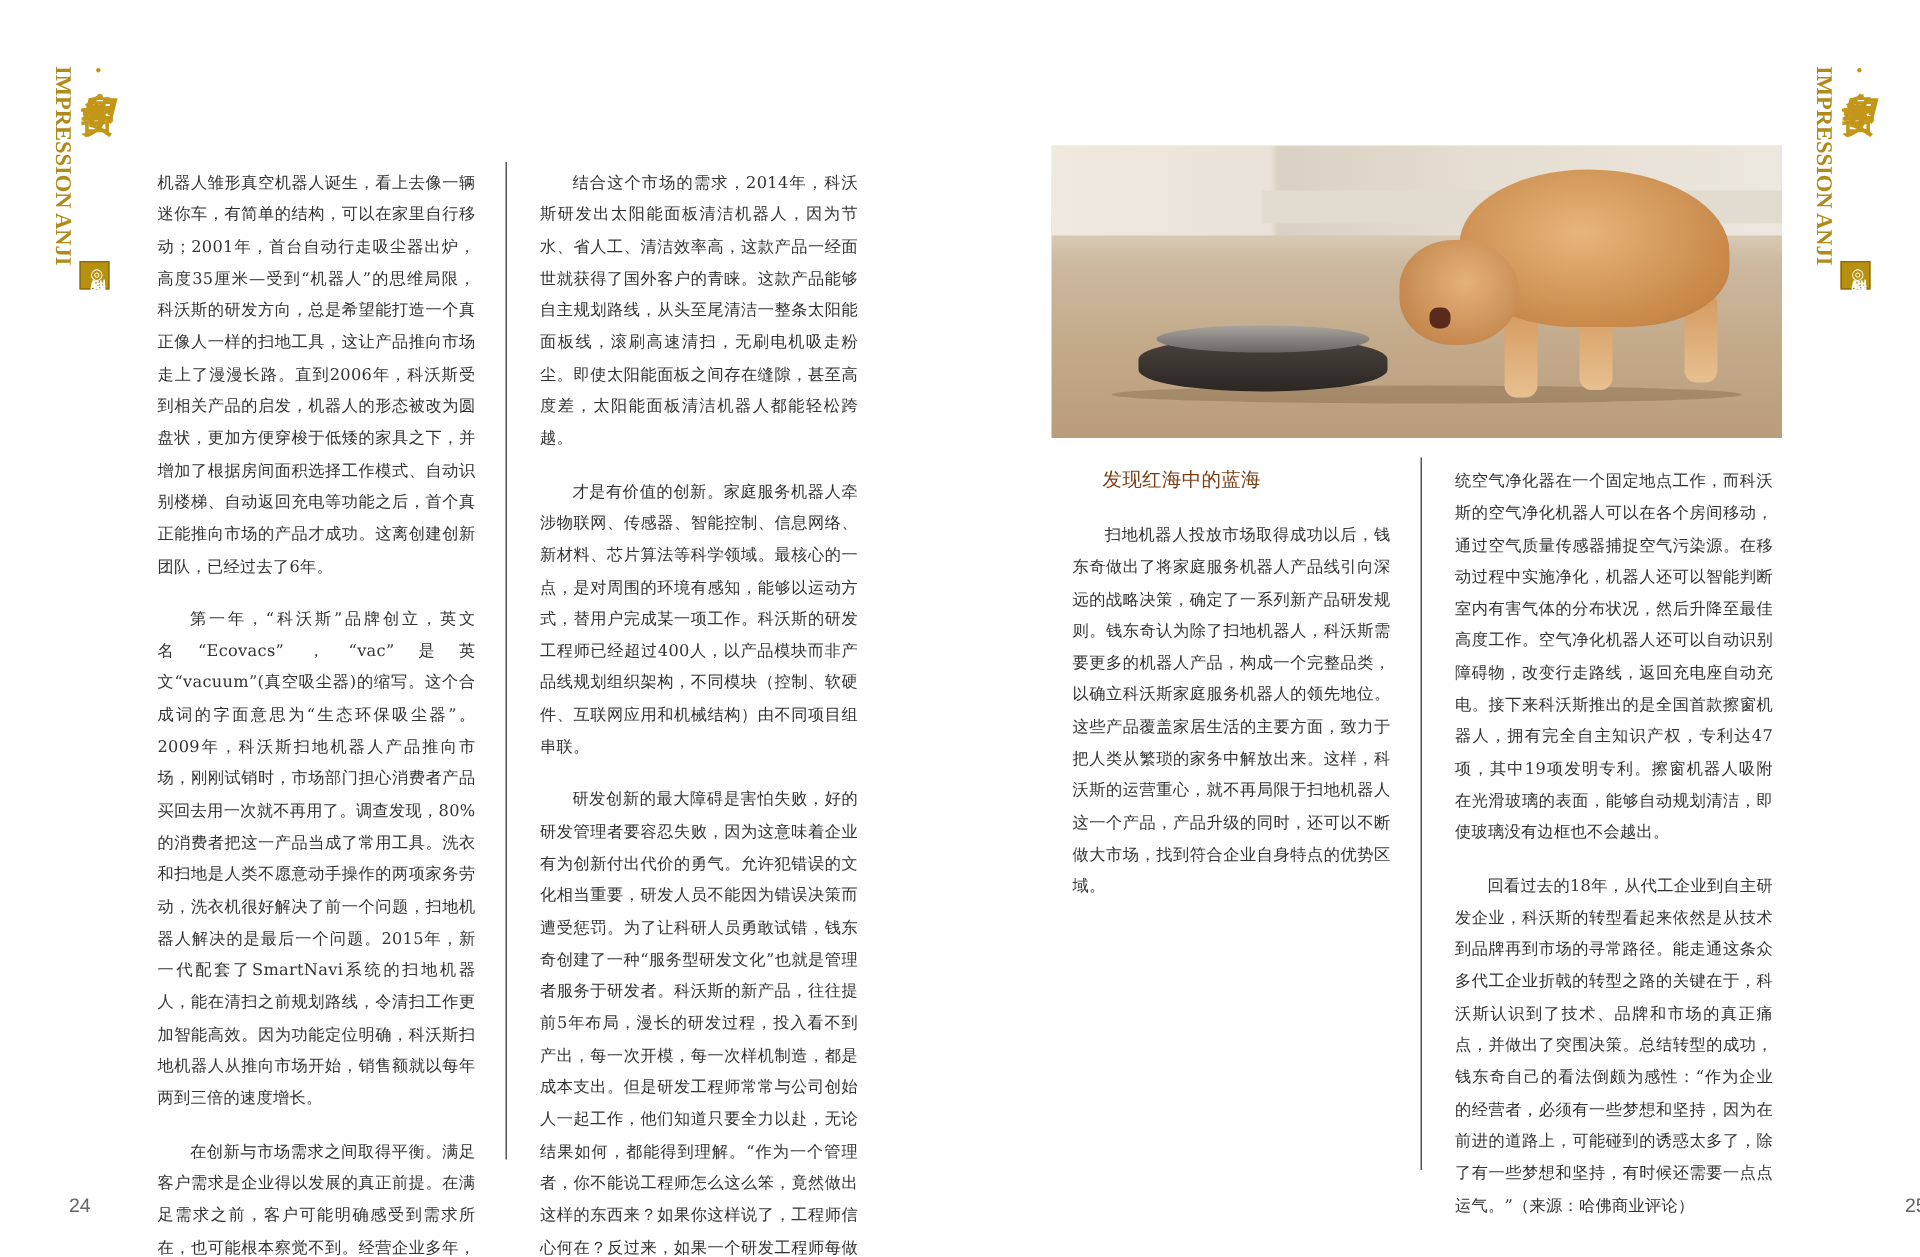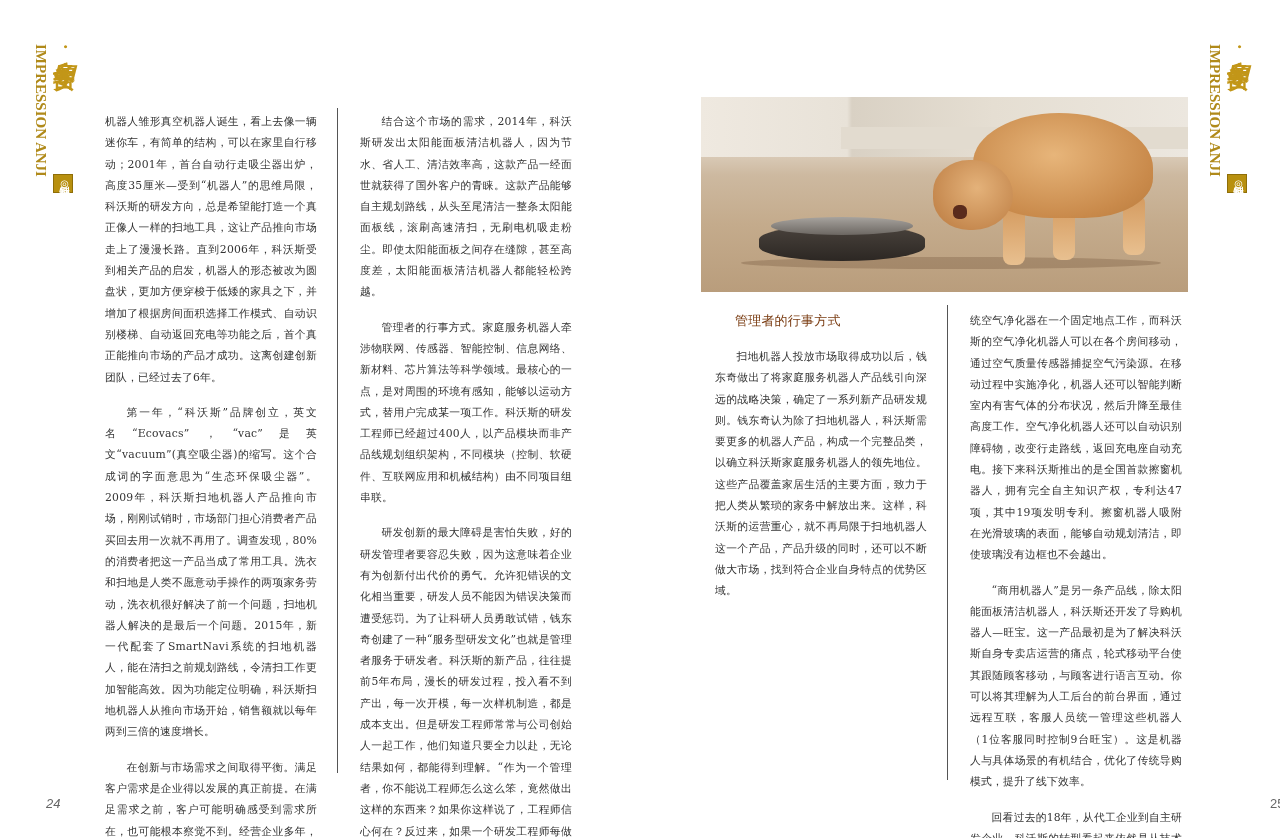--- a/index.html
+++ b/index.html
@@ -36,21 +36,21 @@
 
   .divider { position: absolute; width: 1px; background: #555; }
   .div-l { left: 337px; top: 108px; height: 665px; }
   .div-r { left: 947px; top: 305px; height: 475px; }
 
   .subhead { font-family: "DejaVu Sans", sans-serif; font-size: 13px; color: #7a3c12;
              text-indent: 0 !important; padding-left: 20px; line-height: 22px; margin: 1px 0 0 0; }
 
   .page-num { position: absolute; top: 796px; font-family: "Liberation Sans", sans-serif;
               font-size: 13px; color: #666; }
-  .pn-left { left: 46px; font-style: italic; }
+  .pn-left { left: 46px; }
   .pn-right { left: 1270px; }
 
   
   .photo { position: absolute; left: 701px; top: 97px; width: 487px; height: 195px; overflow: hidden;
            background: linear-gradient(180deg, #e9e4dc 0%, #e3d8c9 22%, #cdb9a0 40%, #c4ab8c 65%, #b99d7c 100%); }
   .photo .wall { position: absolute; left: 0; top: 0; width: 487px; height: 60px;
            background: linear-gradient(90deg, #efe9e0 0%, #e8e2d8 30%, #d9d1c4 31%, #e5ded2 60%, #ece7df 100%); }
   .photo .baseboard { position: absolute; left: 140px; top: 30px; width: 347px; height: 22px; background: #e2dbcf; }
   .photo .robot { position: absolute; left: 58px; top: 118px; width: 166px; height: 50px; }
   .photo .robot .body { position: absolute; left: 0; top: 10px; width: 166px; height: 36px;
@@ -92,21 +92,21 @@
 <div class="col col-1">
   <p class="noindent">机器人雏形真空机器人诞生，看上去像一辆迷你车，有简单的结构，可以在家里自行移动；2001年，首台自动行走吸尘器出炉，高度35厘米—受到“机器人”的思维局限，科沃斯的研发方向，总是希望能打造一个真正像人一样的扫地工具，这让产品推向市场走上了漫漫长路。直到2006年，科沃斯受到相关产品的启发，机器人的形态被改为圆盘状，更加方便穿梭于低矮的家具之下，并增加了根据房间面积选择工作模式、自动识别楼梯、自动返回充电等功能之后，首个真正能推向市场的产品才成功。这离创建创新团队，已经过去了6年。</p>
   <p>第一年，“科沃斯”品牌创立，英文名“Ecovacs”，“vac”是英文“vacuum”(真空吸尘器)的缩写。这个合成词的字面意思为“生态环保吸尘器”。2009年，科沃斯扫地机器人产品推向市场，刚刚试销时，市场部门担心消费者产品买回去用一次就不再用了。调查发现，80%的消费者把这一产品当成了常用工具。洗衣和扫地是人类不愿意动手操作的两项家务劳动，洗衣机很好解决了前一个问题，扫地机器人解决的是最后一个问题。2015年，新一代配套了SmartNavi系统的扫地机器人，能在清扫之前规划路线，令清扫工作更加智能高效。因为功能定位明确，科沃斯扫地机器人从推向市场开始，销售额就以每年两到三倍的速度增长。</p>
   <p>在创新与市场需求之间取得平衡。满足客户需求是企业得以发展的真正前提。在满足需求之前，客户可能明确感受到需求所在，也可能根本察觉不到。经营企业多年，钱东奇最大的感受，是必须在创新与市场需求之间求得平衡。创新活动可以提前布局，最终目的还是指向销售。还会造成水资源的浪费，最终检验经营管理的是绩效，只有满足了客户需求，才能带来利润。</p>
   <p>科沃斯创新观的核心在于，好的创新是技术与人性的完美结合，了解技术的原理，了解人性的弱点，才是有价值的创新。在太阳能面板清洁机器人的研发决策过程中，这一观念得到充分体现。科沃斯一直有一个研发团队，在研发幕墙清洁机器人。许多现代高层建筑，外立面为玻璃幕墙，只能以吊绳悬挂保洁人员在外部清洗，既不安全也缺乏效率。</p>
 </div>
 <div class="divider div-l"></div>
 
 <div class="col col-2">
   <p>结合这个市场的需求，2014年，科沃斯研发出太阳能面板清洁机器人，因为节水、省人工、清洁效率高，这款产品一经面世就获得了国外客户的青睐。这款产品能够自主规划路线，从头至尾清洁一整条太阳能面板线，滚刷高速清扫，无刷电机吸走粉尘。即使太阳能面板之间存在缝隙，甚至高度差，太阳能面板清洁机器人都能轻松跨越。</p>
-  <p>管理者的行事方式。家庭服务机器人牵涉物联网、传感器、智能控制、信息网络、新材料、芯片算法等科学领域。最核心的一点，是对周围的环境有感知，能够以运动方式，替用户完成某一项工作。科沃斯的研发工程师已经超过400人，以产品模块而非产品线规划组织架构，不同模块（控制、软硬件、互联网应用和机械结构）由不同项目组串联。</p>
+  <p>才是有价值的创新。家庭服务机器人牵涉物联网、传感器、智能控制、信息网络、新材料、芯片算法等科学领域。最核心的一点，是对周围的环境有感知，能够以运动方式，替用户完成某一项工作。科沃斯的研发工程师已经超过400人，以产品模块而非产品线规划组织架构，不同模块（控制、软硬件、互联网应用和机械结构）由不同项目组串联。</p>
   <p>研发创新的最大障碍是害怕失败，好的研发管理者要容忍失败，因为这意味着企业有为创新付出代价的勇气。允许犯错误的文化相当重要，研发人员不能因为错误决策而遭受惩罚。为了让科研人员勇敢试错，钱东奇创建了一种“服务型研发文化”也就是管理者服务于研发者。科沃斯的新产品，往往提前5年布局，漫长的研发过程，投入看不到产出，每一次开模，每一次样机制造，都是成本支出。但是研发工程师常常与公司创始人一起工作，他们知道只要全力以赴，无论结果如何，都能得到理解。“作为一个管理者，你不能说工程师怎么这么笨，竟然做出这样的东西来？如果你这样说了，工程师信心何在？反过来，如果一个研发工程师每做一件事件，心里都在想领导怎么想，研发一定不会按照客观规律进行。”钱东奇说。</p>
 </div>
 
 <div class="photo" title="golden retriever puppy sniffing a robotic vacuum cleaner on a wooden floor">
   <div class="wall"></div>
   <div class="baseboard"></div>
   <div class="shadow"></div>
   <div class="robot">
     <div class="body"></div>
       <div class="top"></div>
@@ -115,26 +115,25 @@
     <div class="leg" style="left:70px;top:100px;"></div>
     <div class="leg" style="left:120px;top:95px;"></div>
     <div class="leg" style="left:190px;top:90px;"></div>
     <div class="torso"></div>
     <div class="head"></div>
     <div class="mouth"></div>
   </div>
 </div>
 
 <div class="col col-3">
-  <p class="subhead">管理者的行事方式</p>
+  <p class="subhead">发现红海中的蓝海</p>
   <p>扫地机器人投放市场取得成功以后，钱东奇做出了将家庭服务机器人产品线引向深远的战略决策，确定了一系列新产品研发规则。钱东奇认为除了扫地机器人，科沃斯需要更多的机器人产品，构成一个完整品类，以确立科沃斯家庭服务机器人的领先地位。这些产品覆盖家居生活的主要方面，致力于把人类从繁琐的家务中解放出来。这样，科沃斯的运营重心，就不再局限于扫地机器人这一个产品，产品升级的同时，还可以不断做大市场，找到符合企业自身特点的优势区域。</p>
 
 </div>
 <div class="divider div-r"></div>
 
 <div class="col col-4">
   <p class="noindent">统空气净化器在一个固定地点工作，而科沃斯的空气净化机器人可以在各个房间移动，通过空气质量传感器捕捉空气污染源。在移动过程中实施净化，机器人还可以智能判断室内有害气体的分布状况，然后升降至最佳高度工作。空气净化机器人还可以自动识别障碍物，改变行走路线，返回充电座自动充电。接下来科沃斯推出的是全国首款擦窗机器人，拥有完全自主知识产权，专利达47项，其中19项发明专利。擦窗机器人吸附在光滑玻璃的表面，能够自动规划清洁，即使玻璃没有边框也不会越出。</p>
-  <p>“商用机器人”是另一条产品线，除太阳能面板清洁机器人，科沃斯还开发了导购机器人—旺宝。这一产品最初是为了解决科沃斯自身专卖店运营的痛点，轮式移动平台使其跟随顾客移动，与顾客进行语言互动。你可以将其理解为人工后台的前台界面，通过远程互联，客服人员统一管理这些机器人（1位客服同时控制9台旺宝）。这是机器人与具体场景的有机结合，优化了传统导购模式，提升了线下效率。</p>
   <p>回看过去的18年，从代工企业到自主研发企业，科沃斯的转型看起来依然是从技术到品牌再到市场的寻常路径。能走通这条众多代工企业折戟的转型之路的关键在于，科沃斯认识到了技术、品牌和市场的真正痛点，并做出了突围决策。总结转型的成功，钱东奇自己的看法倒颇为感性：“作为企业的经营者，必须有一些梦想和坚持，因为在前进的道路上，可能碰到的诱惑太多了，除了有一些梦想和坚持，有时候还需要一点点运气。”（来源：哈佛商业评论）</p>
 </div>
 
 <div class="page-num pn-left">24</div>
 <div class="page-num pn-right">25</div>
 
 </body></html>

